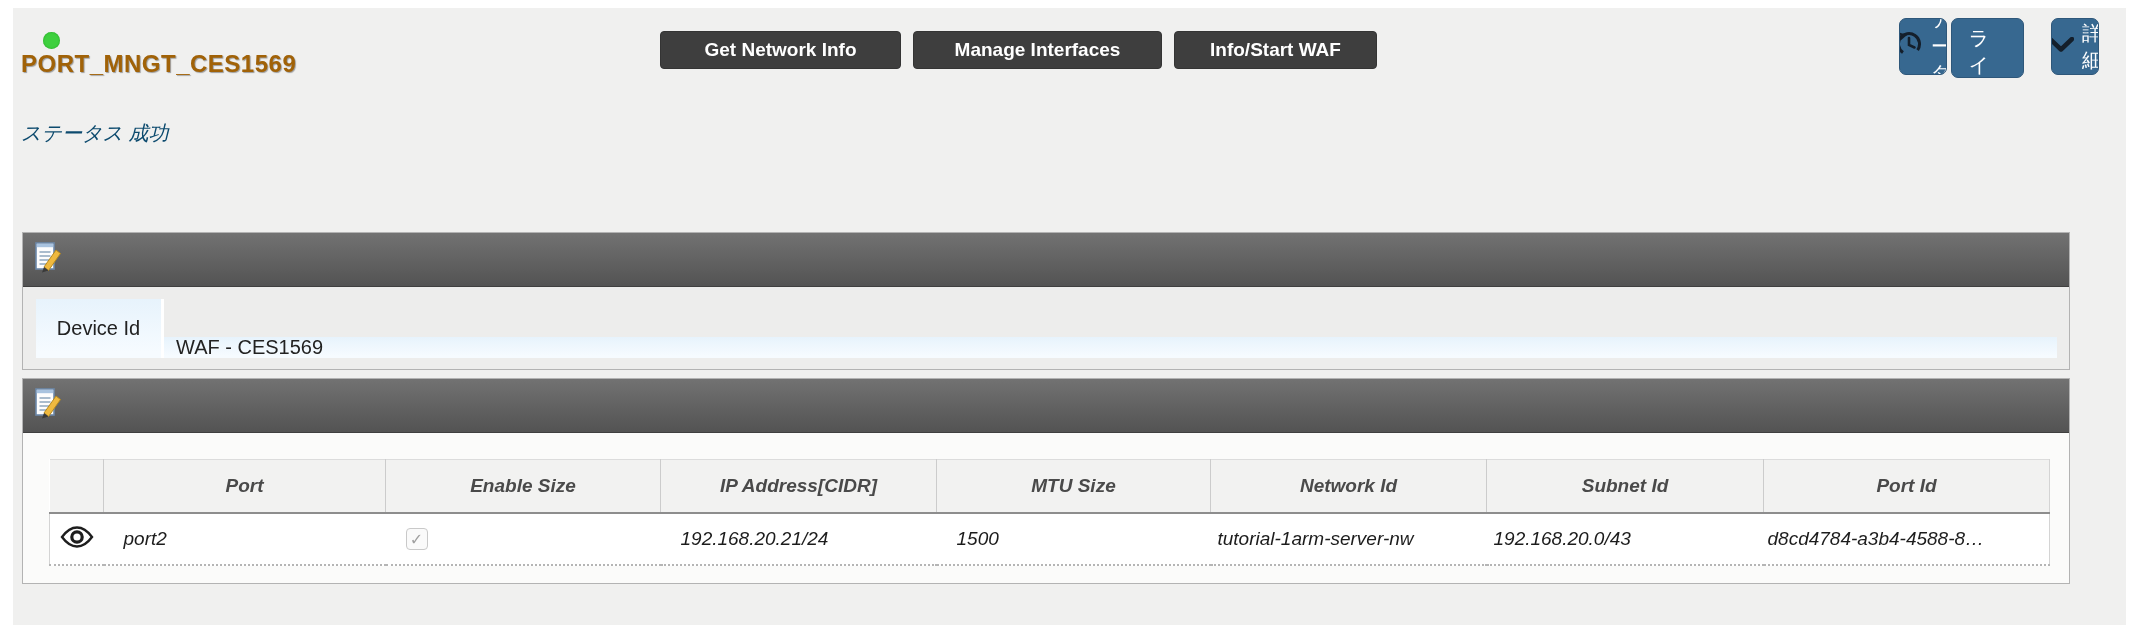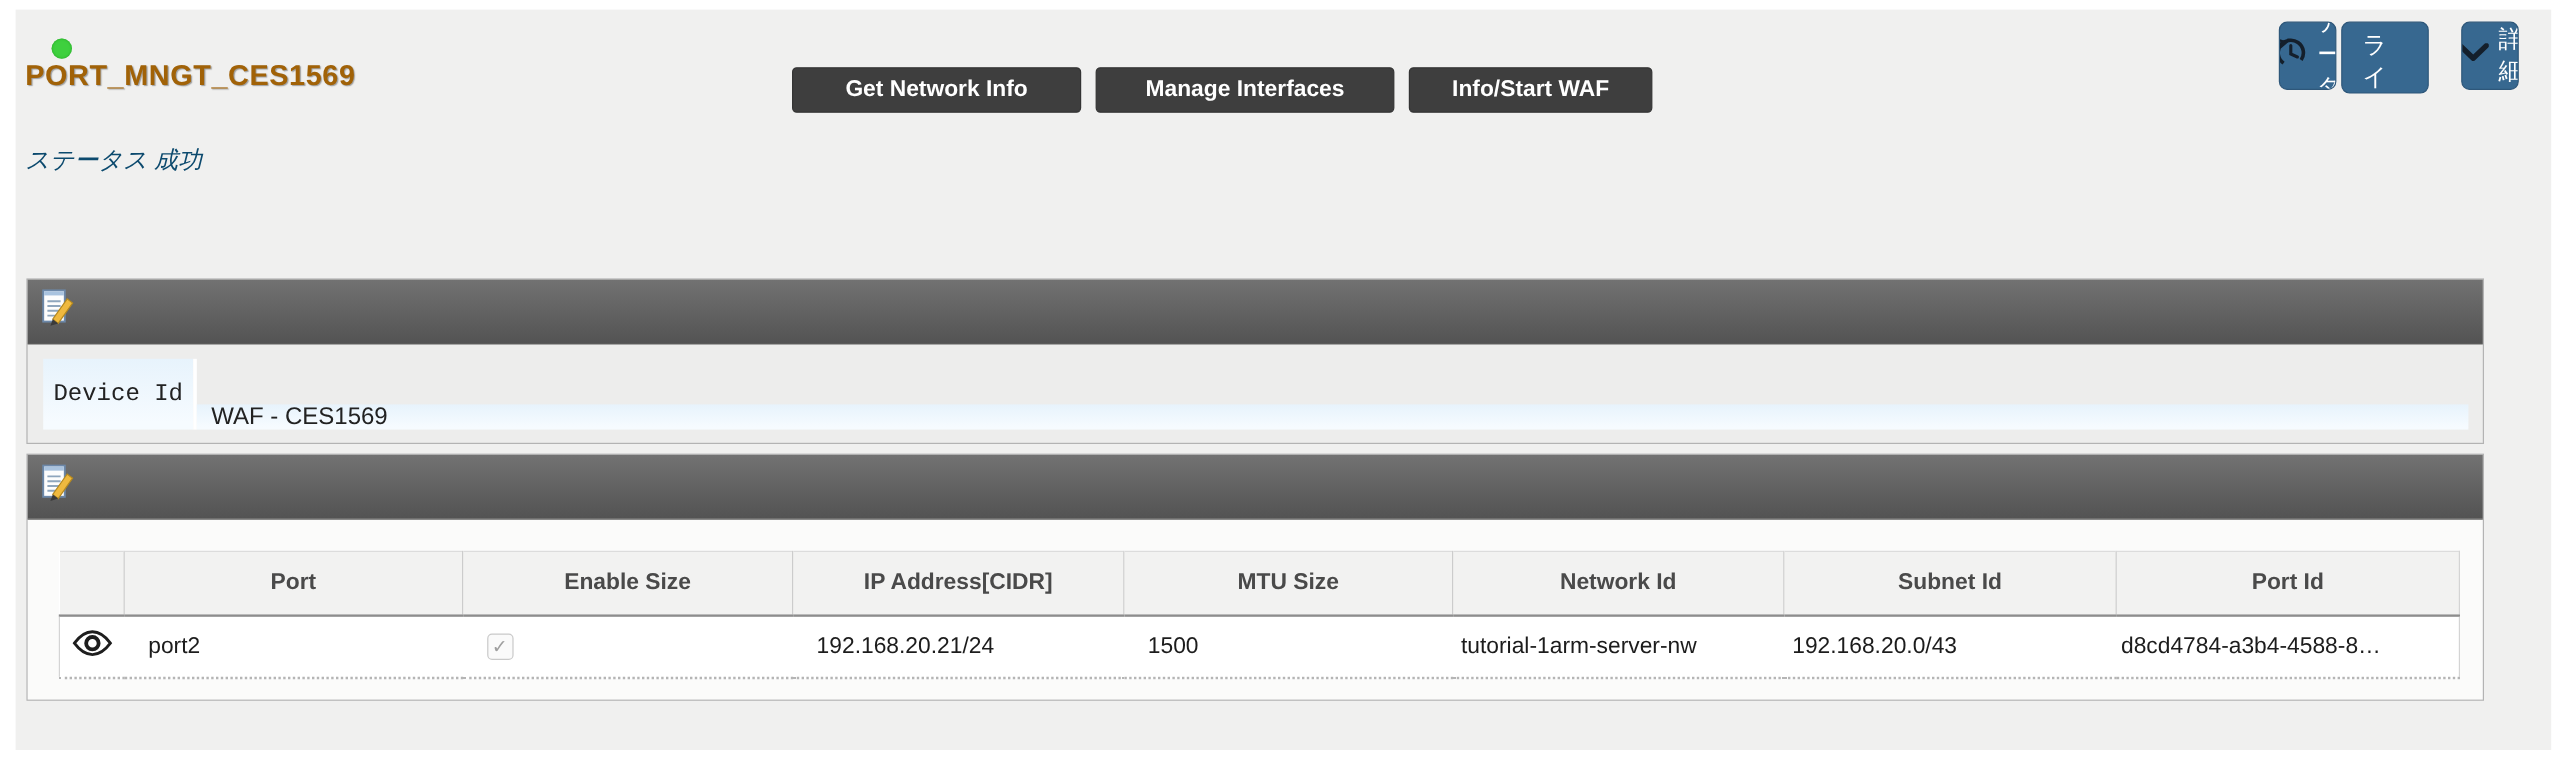--- a/index.html
+++ b/index.html
@@ -19,21 +19,21 @@
   .page-title{
     position:absolute;left:8px;top:42px;
     font-size:24px;font-weight:bold;color:#a16207;letter-spacing:.5px;
     text-shadow:1px 1px 1px #9b9b9b;
   }
   .status-line{
     position:absolute;left:8px;top:112px;
     font-size:20px;font-style:italic;color:#0c4a6e;
   }
   .action-bar{
-    position:absolute;left:647px;top:23px;display:flex;gap:12px;margin-top:25px;
+    position:absolute;left:647px;top:23px;display:flex;gap:12px;
   }
   .dark-btn{
     height:38px;background:#3e3e3e;border:1px solid #343434;border-radius:4px;
     color:#ffffff;font-size:19px;font-weight:bold;
     display:flex;align-items:center;justify-content:center;
     box-sizing:border-box;cursor:pointer;
   }
   .side-stack{
     position:absolute;left:1886px;top:10px;width:200px;display:flex;gap:4px;
   }
@@ -47,35 +47,35 @@
   .btn-console{height:60px;align-items:flex-start;padding:6px 25px 0 8px;}
   .btn-console .jp{display:block;width:150px;}
   .btn-detail{height:57px;margin-left:23px;}
   .icon-dark{flex:0 0 auto;}
   
   .panel{
     position:absolute;left:9px;width:2048px;box-sizing:border-box;
     border:1px solid #b3b3b3;background:#ededec;
   }
   .panel-1{top:224px;height:138px;}
-  .panel-2{top:370px;height:206px;background:#fbfbfa;}
+  .panel-2{top:370px;height:206px;background:#fbfbfa;font-style:italic;}
   .panel-header{
     height:54px;background:linear-gradient(#727272,#535353);
     border-bottom:1px solid #3f3f3f;display:flex;align-items:center;padding-left:10px;
     box-sizing:border-box;
   }
   
   .kv-row{
     position:absolute;left:13px;right:12px;top:66px;height:59px;display:flex;
   }
   .kv-cell{
     background:linear-gradient(#e7f3fc,#f6fbff 90%);
     display:flex;align-items:center;font-size:20px;color:#222;
   }
-  .kv-label{width:125px;justify-content:center;font-family:Liberation Mono, monospace;}
+  .kv-label{width:125px;justify-content:center;}
   .kv-gap{width:3px;background:#ffffff;}
   .kv-value{flex:1;padding-left:12px;margin-top:38px;}
   
   .ports-table{
     position:absolute;left:26px;top:80px;width:2000px;
     border-collapse:collapse;table-layout:fixed;background:#ffffff;
     border-top:1px solid #dcdcdc;border-left:1px solid #d4d4d4;border-right:1px solid #d4d4d4;
   }
   .ports-table th{
     height:50px;background:#f2f2f1;

